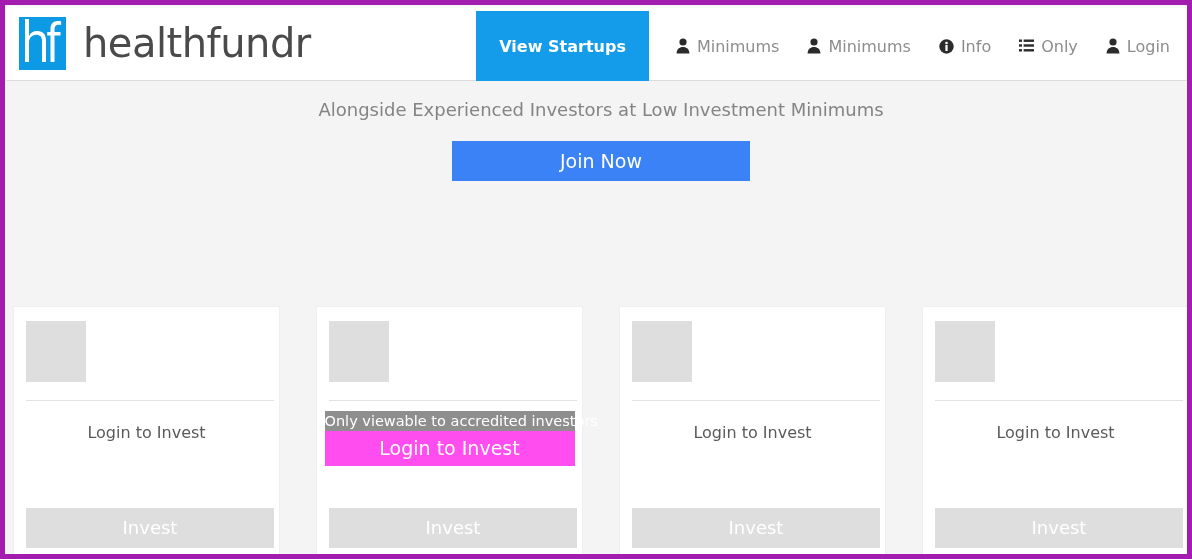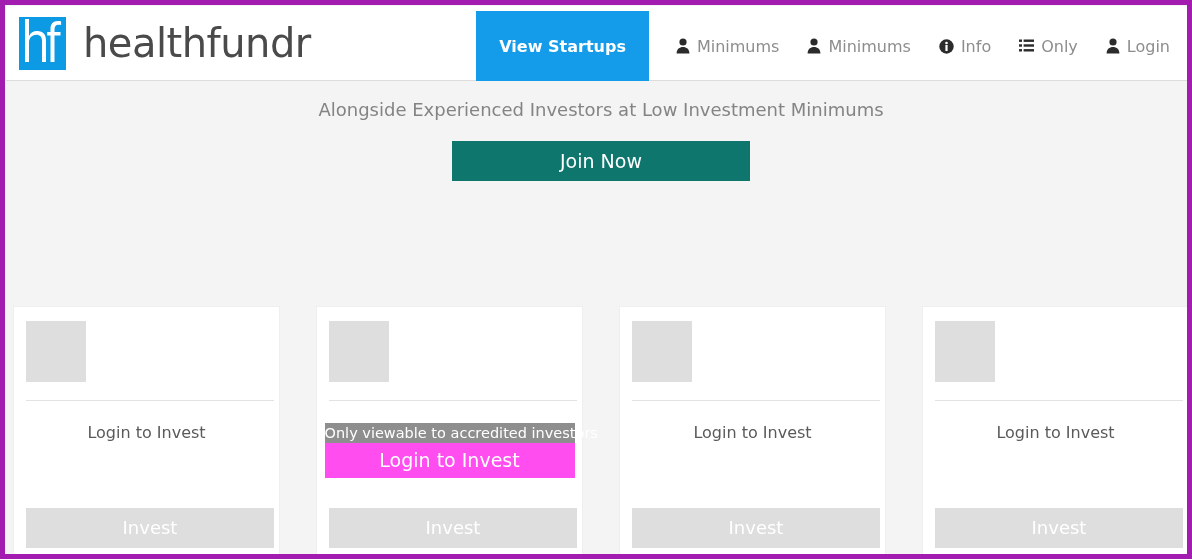--- a/index.html
+++ b/index.html
@@ -123,21 +123,21 @@
     font-weight: 400;
     color: #848484;
   }
 
   .hero-cta {
     display: inline-block;
     margin-top: 21px;
     width: 298px;
     height: 40px;
     line-height: 40px;
-    background: #0f766e;
+    background: #3b82f6;
     color: #ffffff;
     font-size: 19px;
     border: none;
     cursor: pointer;
     font-family: inherit;
   }
 
   
   .card-row {
     position: absolute;
@@ -184,21 +184,21 @@
 
   .login-link-plain {
     margin-top: 16px;
     font-size: 16px;
     color: #5a5a5a;
     cursor: pointer;
   }
 
   .accredited-tooltip {
     width: 250px;
-    margin-top: 16px;
+    margin-top: 4px;
     background: #8e8e8e;
     color: #ffffff;
     font-size: 14.5px;
     line-height: 20px;
     height: 20px;
     text-align: center;
     white-space: nowrap;
   }
 
   .login-link-hover {

